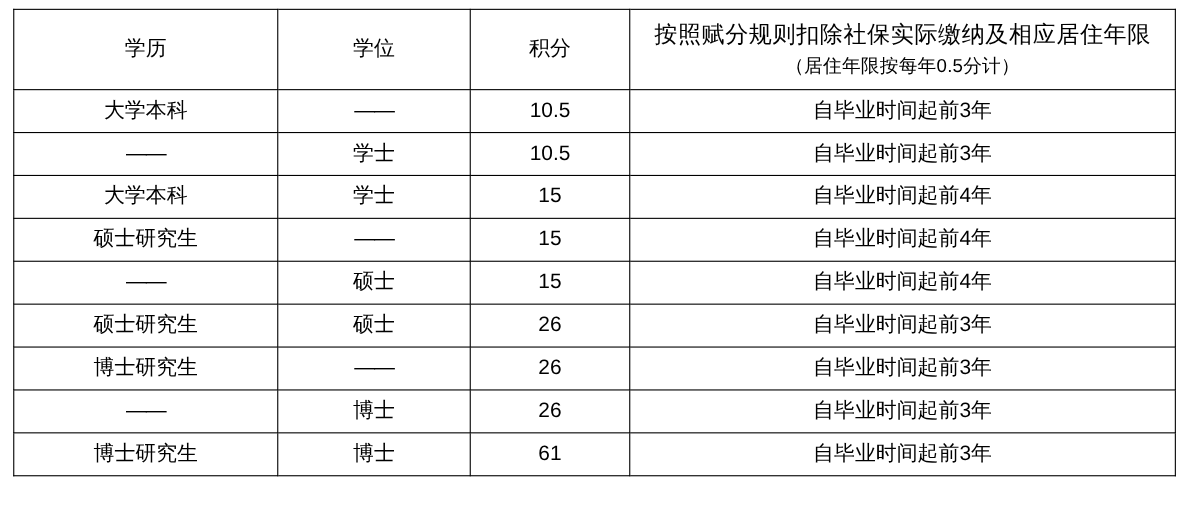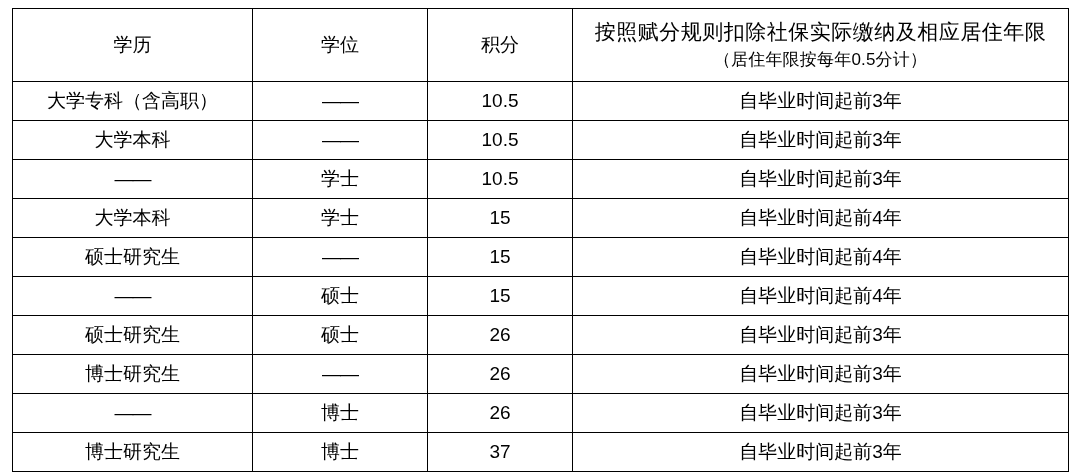--- a/index.html
+++ b/index.html
@@ -85,26 +85,20 @@
         <th>学位</th>
         <th>积分</th>
         <th>
           <span class="hdr-main">按照赋分规则扣除社保实际缴纳及相应居住年限</span>
           <span class="hdr-sub">（居住年限按每年0.5分计）</span>
         </th>
       </tr>
     </thead>
     <tbody>
       <tr>
-        <td>大学专科（含高职）</td>
-        <td class="dash">——</td>
-        <td>10.5</td>
-        <td>自毕业时间起前3年</td>
-      </tr>
-      <tr>
         <td>大学本科</td>
         <td class="dash">——</td>
         <td>10.5</td>
         <td>自毕业时间起前3年</td>
       </tr>
       <tr>
         <td class="dash">——</td>
         <td>学士</td>
         <td>10.5</td>
         <td>自毕业时间起前3年</td>
@@ -141,18 +135,18 @@
       </tr>
       <tr>
         <td class="dash">——</td>
         <td>博士</td>
         <td>26</td>
         <td>自毕业时间起前3年</td>
       </tr>
       <tr>
         <td>博士研究生</td>
         <td>博士</td>
-        <td>37</td>
+        <td>61</td>
         <td>自毕业时间起前3年</td>
       </tr>
     </tbody>
   </table>
 </div>
 
 </body></html>

